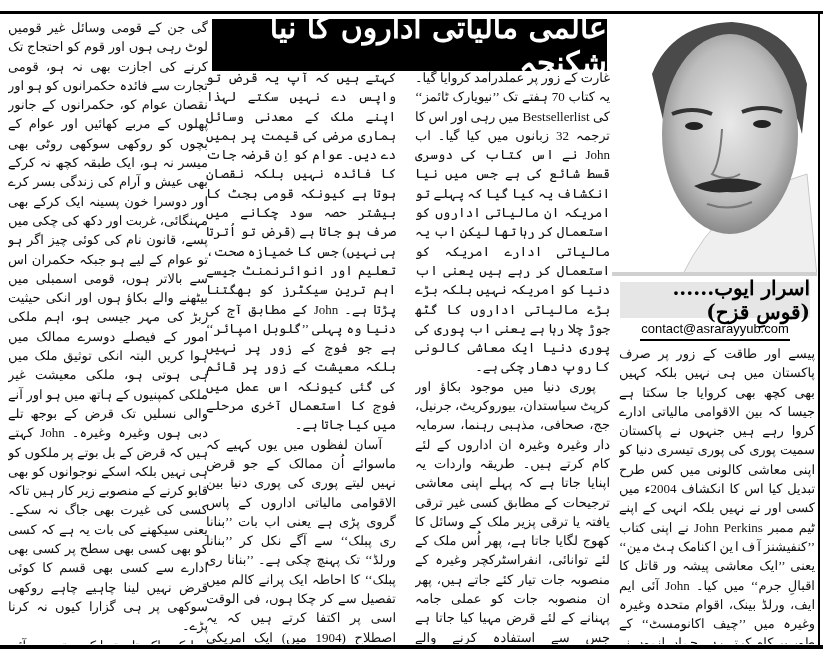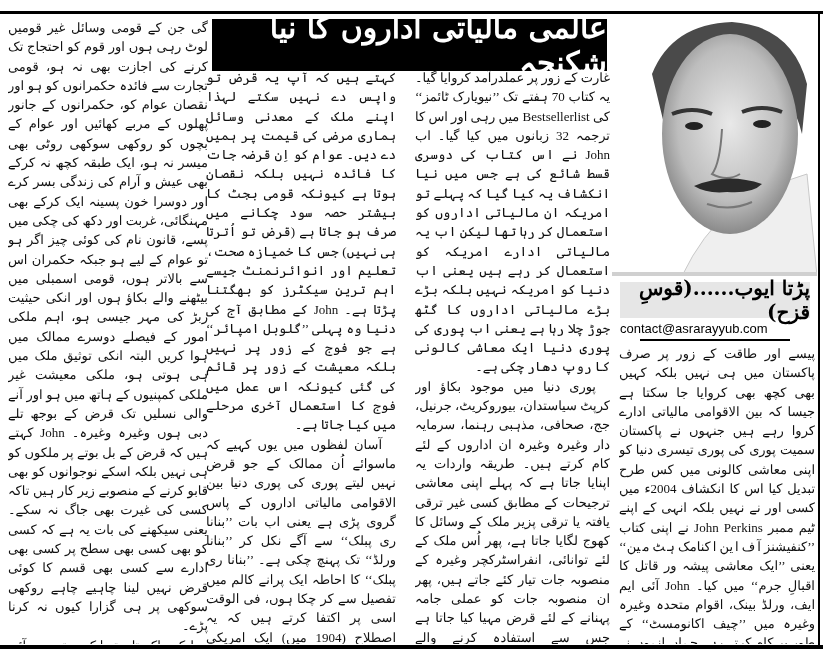--- a/index.html
+++ b/index.html
@@ -10,21 +10,21 @@
   .title-box { position:absolute; left:212px; top:19px; width:395px; height:52px; background:#000; color:#fff; display:flex; align-items:center; justify-content:center; direction:rtl; font-family:"DejaVu Serif", serif; font-size:30px; font-weight:bold; letter-spacing:0; }
   .col { position:absolute; direction:rtl; text-align:justify; font-family:Liberation Serif, serif; font-size:13px; line-height:19.3px; overflow:hidden; }
   .col p { margin:0; text-indent:0; }
   .col p.indent { text-indent:14px; }
   .c1 { left:8px; top:18px; width:200px; height:626px; }
   .c2 { left:206px; top:68px; width:190px; height:576px; }
   .c3 { left:415px; top:68px; width:195px; height:576px; }
   .c4 { left:619px; top:344px; width:196px; height:300px; }
   .photo { position:absolute; left:612px; top:14px; width:205px; height:262px; background:#fff; overflow:hidden; }
   .byline-box { position:absolute; left:620px; top:282px; width:190px; height:36px; background:#e6e6e6; display:flex; align-items:center; justify-content:center; direction:rtl; font-family:"DejaVu Serif", serif; font-size:20px; font-weight:bold; color:#000; }
-  .contact { position:absolute; left:620px; top:321px; width:190px; text-align:left; font-family:"Liberation Sans", sans-serif; font-size:13px; color:#000; }
+  .contact { position:absolute; left:620px; top:321px; width:190px; text-align:center; font-family:"Liberation Sans", sans-serif; font-size:13px; color:#000; }
   .contact-rule { position:absolute; left:640px; top:339px; width:150px; height:2px; background:#000; }
   .latin { font-family:"Liberation Sans", sans-serif; }
 </style>
 </head>
 <body>
 
 <div class="topline"></div>
 <div class="rightborder"></div>
 
 <div class="title-box">
@@ -65,21 +65,21 @@
     <ellipse cx="82" cy="112" rx="9" ry="4" fill="#222"></ellipse>
     <ellipse cx="150" cy="110" rx="9" ry="4" fill="#222"></ellipse>
     <path d="M110 115 Q108 150 100 160 Q115 168 128 160" stroke="#777" stroke-width="2" fill="none"></path>
     <path d="M82 172 Q115 158 150 170 Q140 180 115 178 Q95 180 82 172Z" fill="#2b2b2b"></path>
     <path d="M95 190 Q118 198 140 188" stroke="#777" stroke-width="2" fill="none"></path>
     <rect x="0" y="258" width="205" height="4" fill="#d0d0d0"></rect>
   </svg>
 </div>
 
 <div class="byline-box">
-  <span>پڑتا ایوب......(قوسِ قزح)</span>
+  <span>اسرار ایوب......(قوسِ قزح)</span>
 </div>
 <div class="contact latin">contact@asrarayyub.com</div>
 <div class="contact-rule"></div>
 
 <div class="col c4">
   <p>پیسے اور طاقت کے زور پر صرف پاکستان میں ہی نہیں بلکہ کہیں بھی کچھ بھی کروایا جا سکتا ہے جیسا کہ بین الاقوامی مالیاتی ادارے کروا رہے ہیں جنہوں نے پاکستان سمیت پوری کی پوری تیسری دنیا کو اپنی معاشی کالونی میں کس طرح تبدیل کیا اس کا انکشاف 2004ء میں کسی اور نے نہیں بلکہ انہی کے اپنے ٹیم ممبر John Perkins نے اپنی کتاب ’’کنفیشنز آف این اکنامک ہٹ مین‘‘ یعنی ’’ایک معاشی پیشہ ور قاتل کا اقبالِ جرم‘‘ میں کیا۔ John آئی ایم ایف، ورلڈ بینک، اقوام متحدہ وغیرہ وغیرہ میں ’’چیف اکانومسٹ‘‘ کے طور پر کام کرتے رہے جہاں انہوں نے ان مالیاتی اداروں کو کھربوں ڈالر ہڑپنے کے منصوبے بنا کر دیے، یہ منصوبے اُن کے اپنے بقول دھوکہ دہی پہ مبنی تھے جن پر جھوٹی مالیاتی رپورٹوں، دھاندلی پر مبنی انتخابات، مالی و جنسی رشوت، حتیٰ کہ قتل و</p>
 </div>
 
 <div class="bottomline"></div>
 

